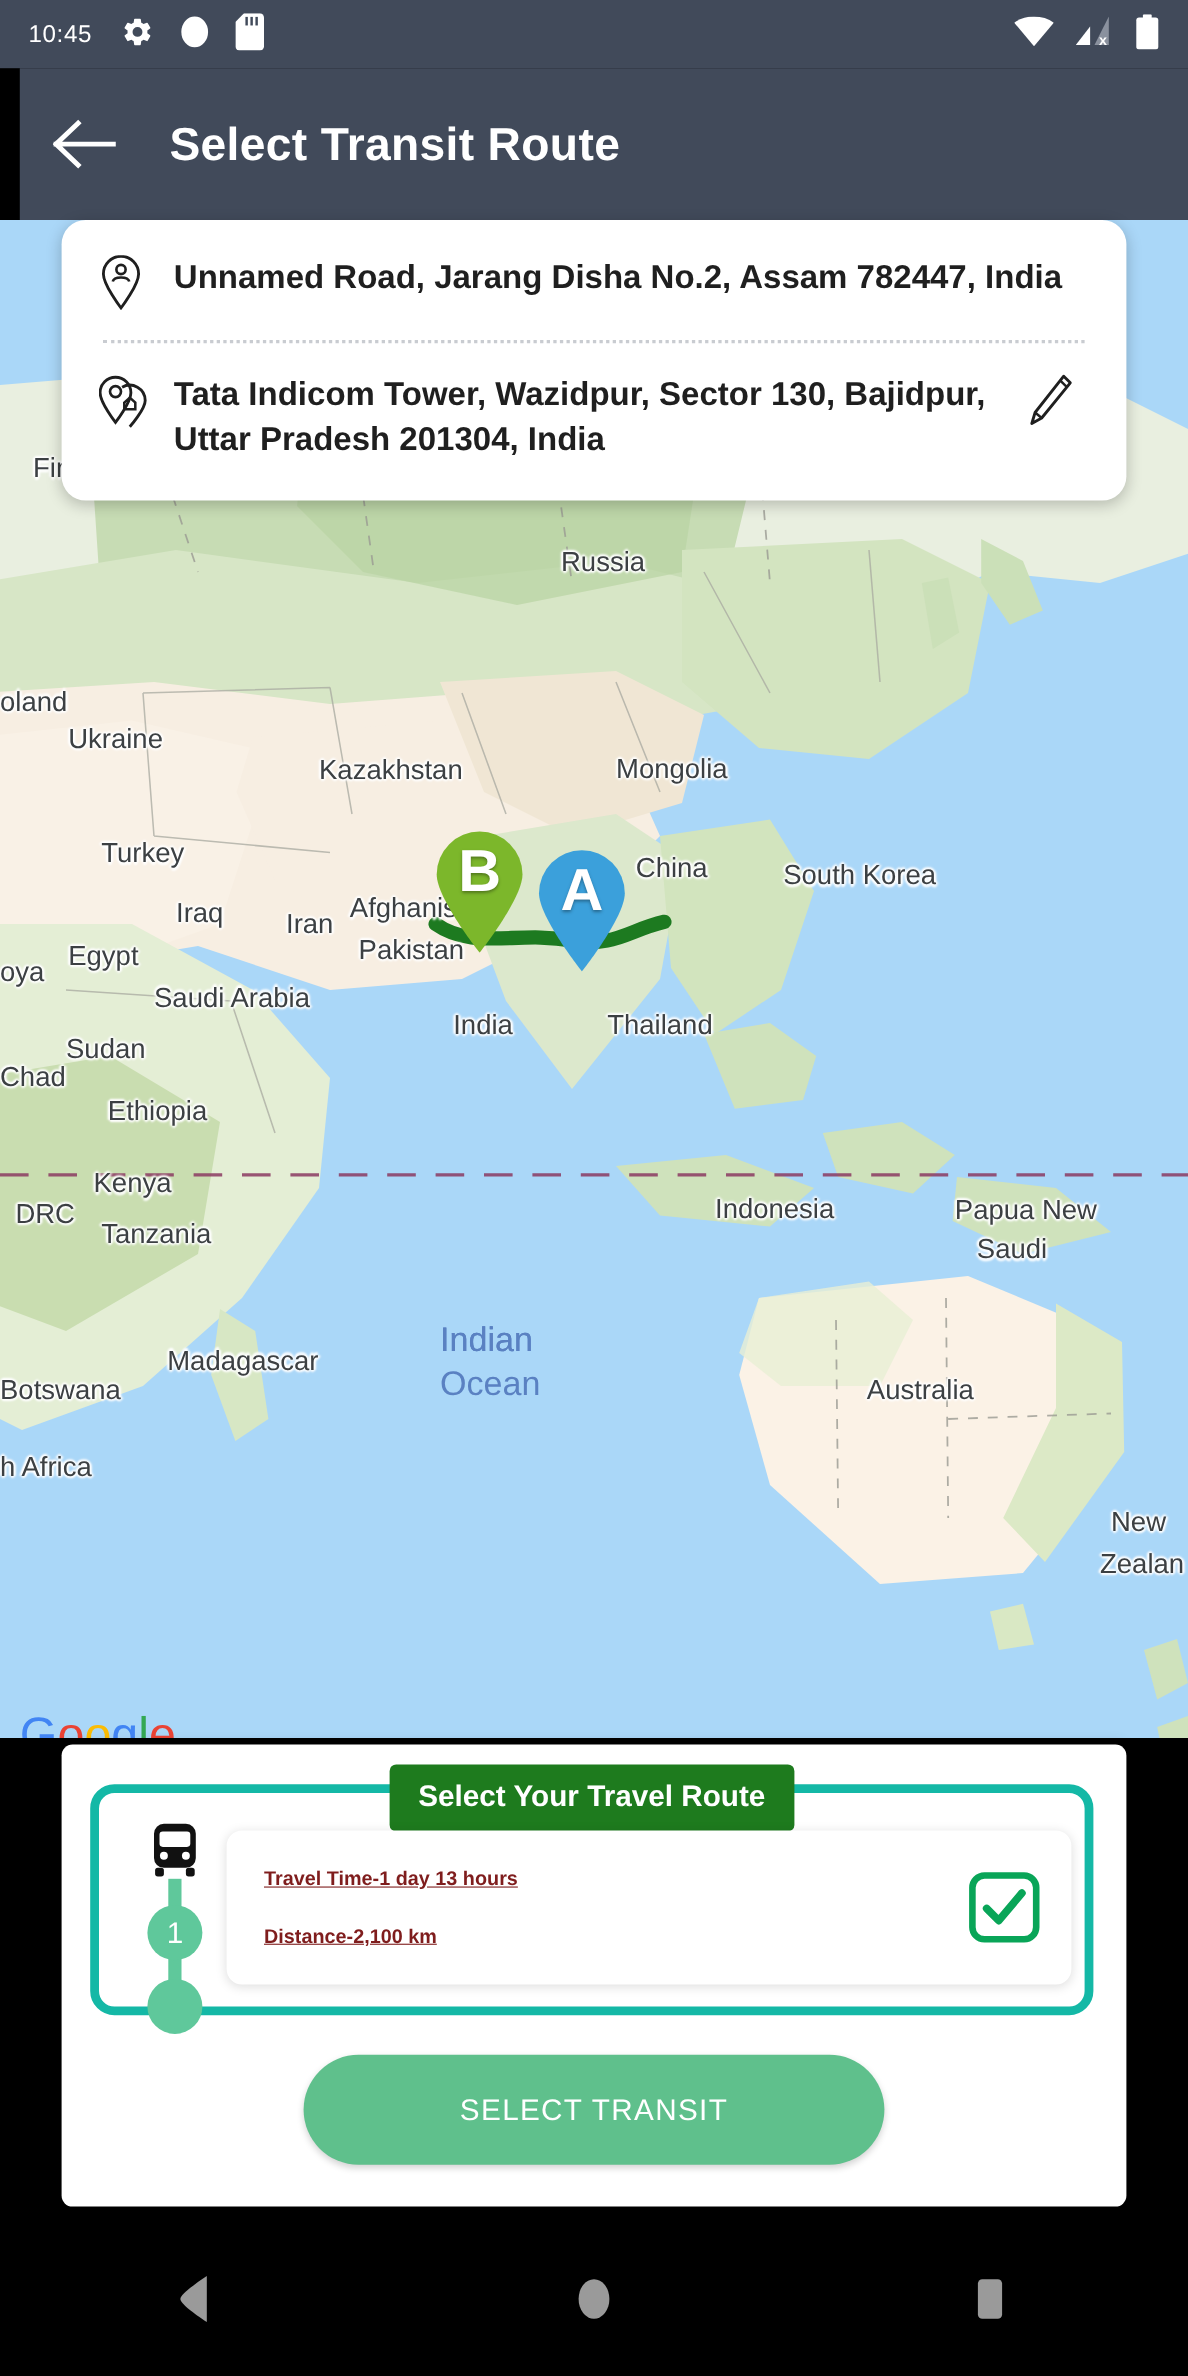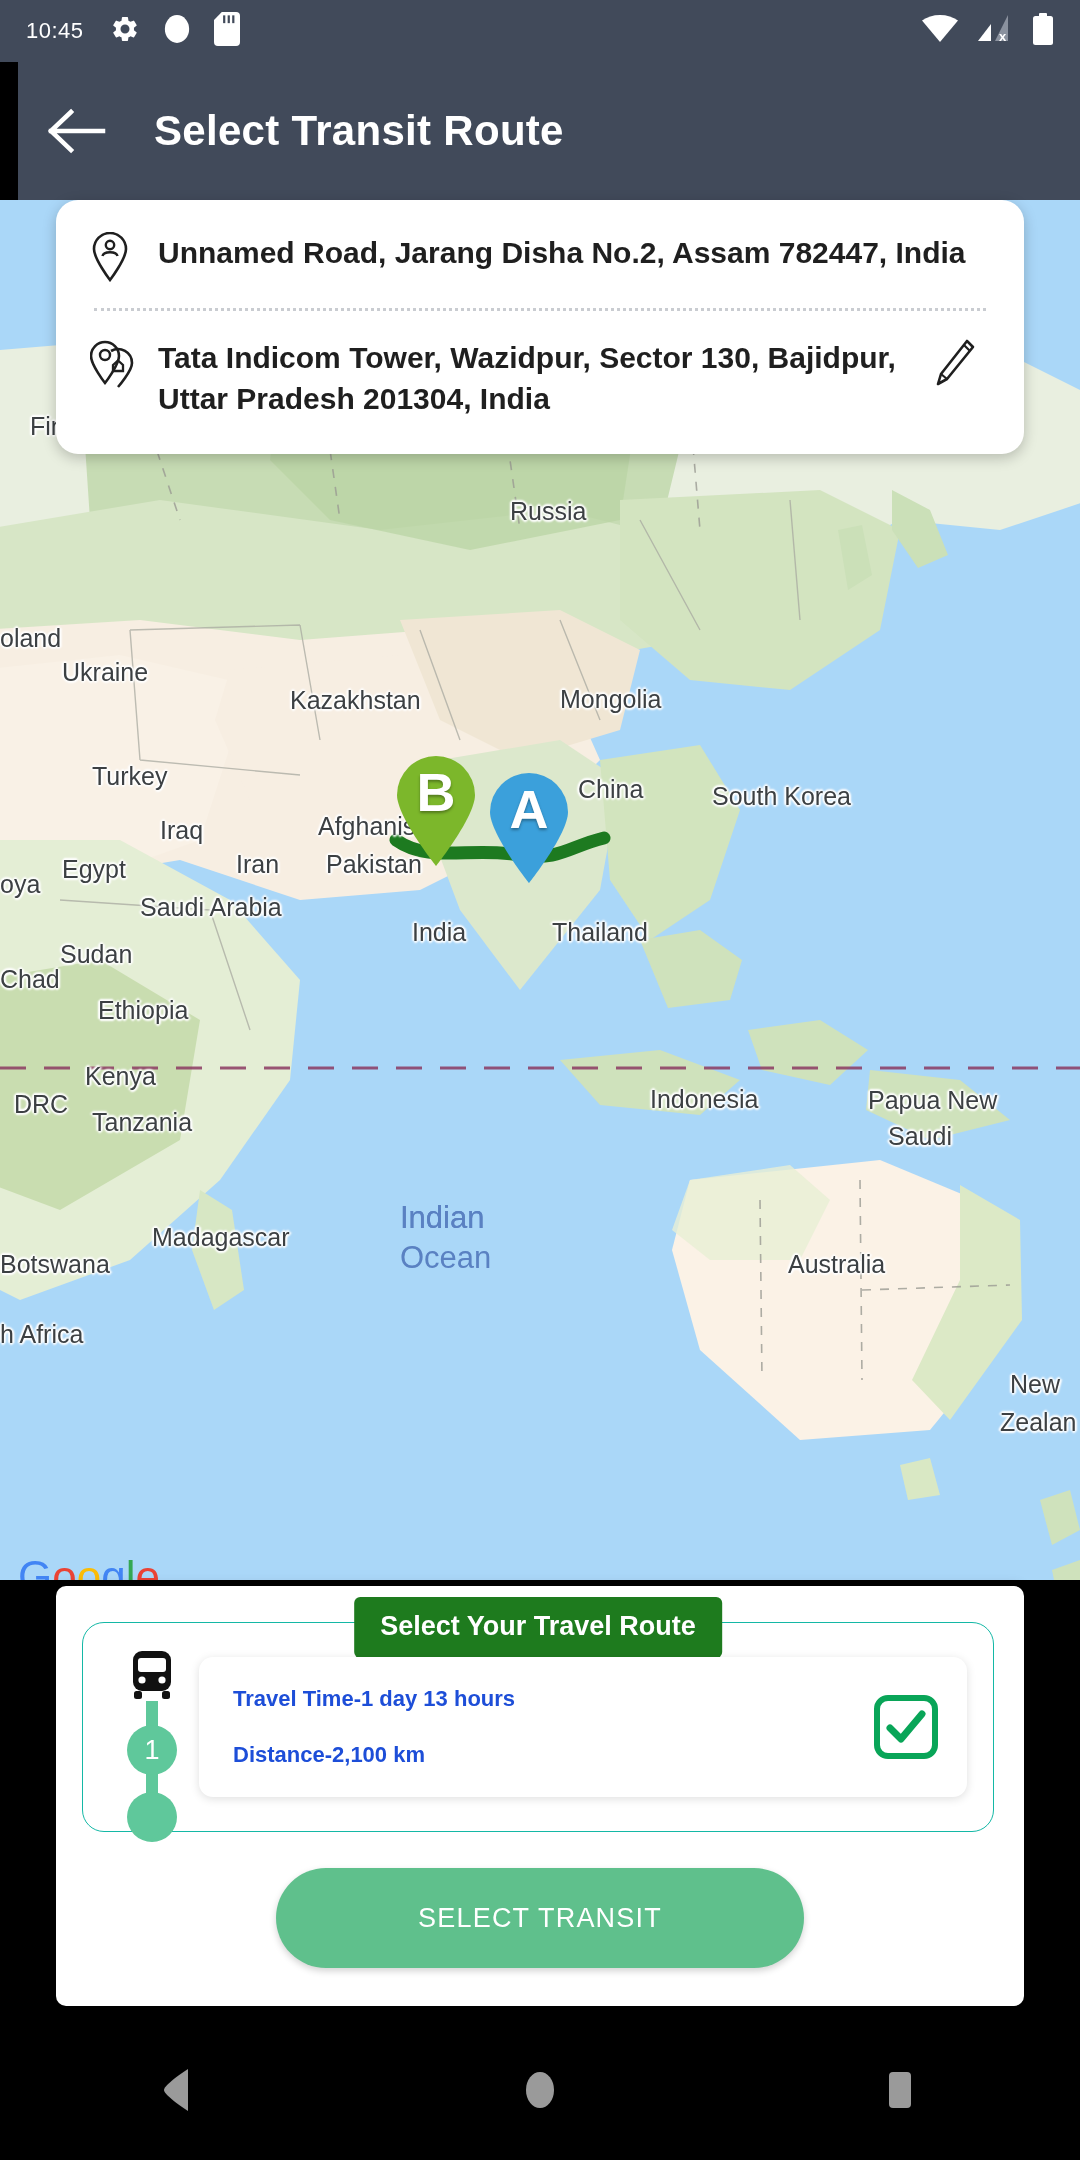--- a/index.html
+++ b/index.html
@@ -71,21 +71,21 @@
   }
   .edit-btn{ width:72px; flex:0 0 72px; display:flex; align-items:center; justify-content:center; cursor:pointer;}
 
   
   .bottom-sheet{
     position:absolute; left:56px; top:1586px; width:968px; height:420px;
     background:#fff; border-radius:10px; box-shadow:0 -2px 12px rgba(0,0,0,.12);
   }
   .route-box{
     position:absolute; left:26px; top:36px; width:912px; height:210px;
-    border:1px solid #14b8a6; border-radius:22px;
+    border:8px solid #14b8a6; border-radius:22px;
   }
   .route-badge{
     position:absolute; left:50%; transform:translateX(-50%); top:-26px;
     background:#1E7B1E; color:#fff; font-size:27px; font-weight:700;
     padding:14px 26px 16px 26px; border-radius:6px; white-space:nowrap;
   }
   .timeline{ position:absolute; left:38px; top:26px; width:58px; height:158px; }
   .bus-ico{ position:absolute; left:8px; top:0; }
   .tl-line{ position:absolute; left:25px; top:52px; width:12px; height:112px; background:#5FC89B; }
   .tl-badge{
@@ -96,21 +96,21 @@
   .tl-dot{
     position:absolute; left:6px; top:143px; width:50px; height:50px; border-radius:50%;
     background:#5FC89B;
   }
   .detail-card{
     position:absolute; left:116px; top:34px; width:768px; height:140px;
     background:#fff; border-radius:14px; box-shadow:0 2px 10px rgba(0,0,0,.13);
     display:flex; align-items:center; padding:0 26px 0 34px;
   }
   .detail-lines{ flex:1; }
-  .detail-line{ color:#1d4ed8; font-size:22px; font-weight:700; line-height:1.0; }
+  .detail-line{ color:#7f1d1d; font-size:18px; font-weight:700; line-height:1.0;text-decoration:underline; }
   .detail-line + .detail-line{ margin-top:34px; }
   .checkbox{ width:70px; height:70px; flex:0 0 70px; cursor:pointer; }
 
   .select-btn{
     position:absolute; left:50%; transform:translateX(-50%); top:282px;
     width:528px; height:100px; background:#5FC08C; border-radius:50px;
     color:#fff; font-size:27px; font-weight:400; letter-spacing:1.2px;
     display:flex; align-items:center; justify-content:center; cursor:pointer;
     box-shadow:0 3px 7px rgba(0,0,0,.18);
   }
@@ -250,21 +250,21 @@
 
     <div id="map-labels">
         <div class="maplabel" style="left: 30px; top: 212px;">Finland</div>
         <div class="maplabel" style="left: 510px; top: 297px;">Russia</div>
         <div class="maplabel" style="left: 0px; top: 424px;">oland</div>
         <div class="maplabel" style="left: 62px; top: 458px;">Ukraine</div>
         <div class="maplabel" style="left: 290px; top: 474px; margin-top: 12px;">Kazakhstan</div>
         <div class="maplabel" style="left: 560px; top: 485px;">Mongolia</div>
         <div class="maplabel" style="left: 92px; top: 562px;">Turkey</div>
         <div class="maplabel" style="left: 160px; top: 616px;">Iraq</div>
-        <div class="maplabel" style="left: 236px; top: 626px; margin-top: 24px;">Iran</div>
+        <div class="maplabel" style="left: 260px; top: 626px;">Iran</div>
         <div class="maplabel" style="left: 318px; top: 612px;">Afghanista</div>
         <div class="maplabel" style="left: 578px; top: 575px;">China</div>
         <div class="maplabel" style="left: 712px; top: 582px;">South Korea</div>
         <div class="maplabel" style="left: 62px; top: 655px;">Egypt</div>
         <div class="maplabel" style="left: 0px; top: 670px;">oya</div>
         <div class="maplabel" style="left: 326px; top: 650px;">Pakistan</div>
         <div class="maplabel" style="left: 140px; top: 693px;">Saudi Arabia</div>
         <div class="maplabel" style="left: 412px; top: 718px; text-align: right;">India</div>
         <div class="maplabel" style="left: 60px; top: 740px;">Sudan</div>
         <div class="maplabel" style="left: 552px; top: 718px;">Thailand</div>

